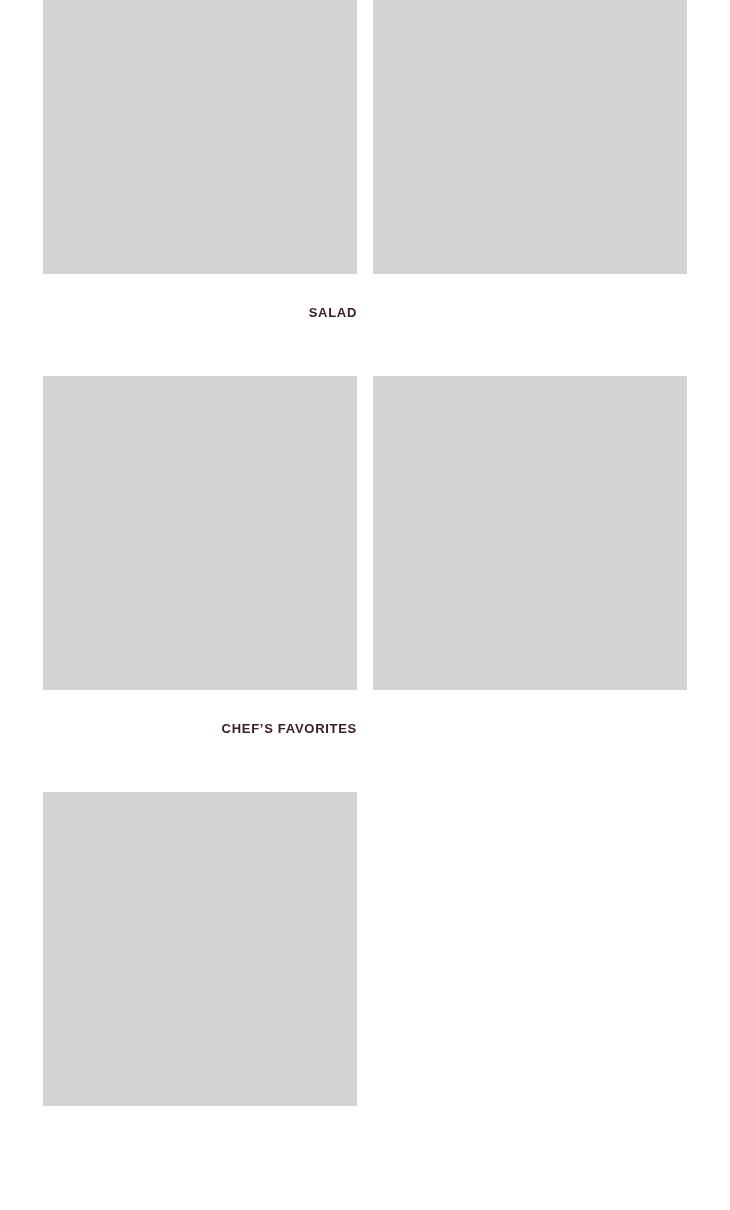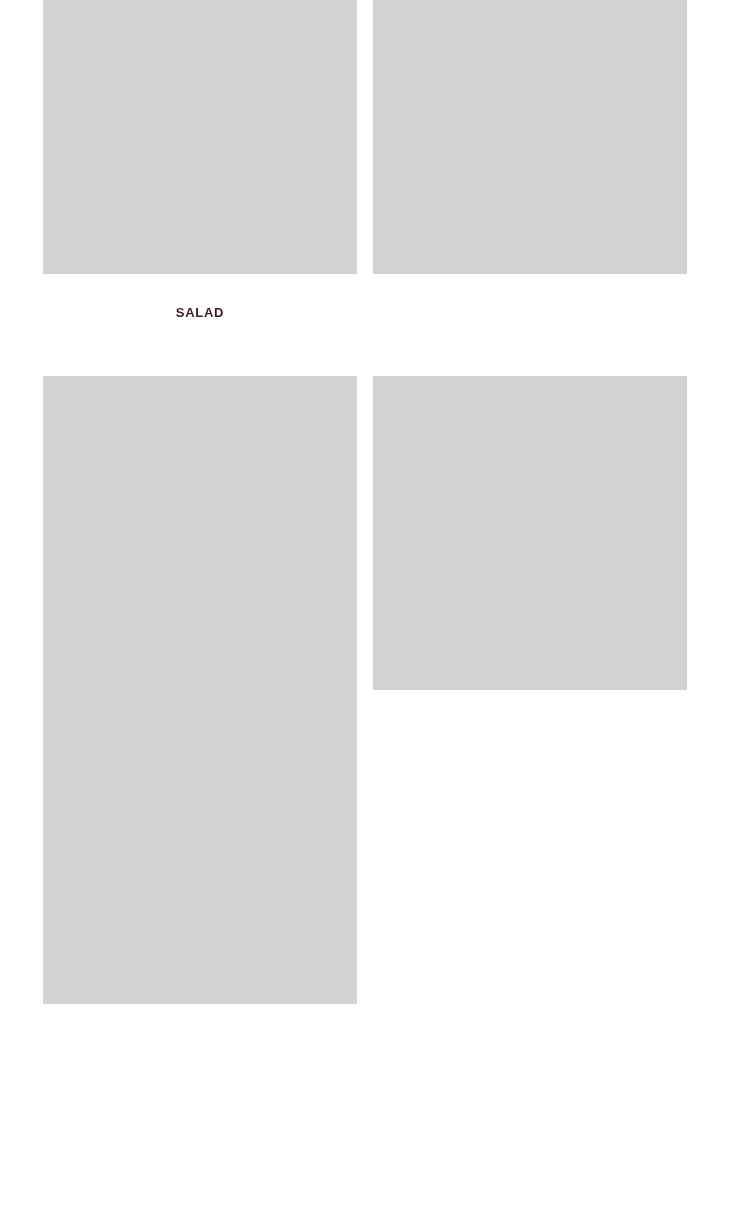--- a/index.html
+++ b/index.html
@@ -53,21 +53,21 @@
   .card-image {
     width: 314px;
     height: 314px;
     background: #d3d3d3;
     display: block;
   }
 
   .card-label {
     display: block;
     width: 314px;
-    text-align: center;
+    text-align: right;
     color: #3d2024;
     font-family: "Liberation Sans", sans-serif;
     font-size: 13px;
     font-weight: 600;
     letter-spacing: 0.055em;
     text-transform: uppercase;
     line-height: 1;
     padding-top: 32px;
     padding-bottom: 57px;
     box-sizing: content-box;
@@ -91,20 +91,21 @@
       </a>
 
       <a class="category-card" href="#">
         <span class="card-image"></span>
       </a>
 
 
 
       <a class="category-card" href="#">
         <span class="card-image"></span>
+        <span class="card-label">CHEF’S FAVORITES</span>
       </a>
 
       <a class="category-card" href="#">
         <span class="card-image"></span>
       </a>
 
       <a class="category-card" href="#">
         <span class="card-image"></span>
 
       </a>

